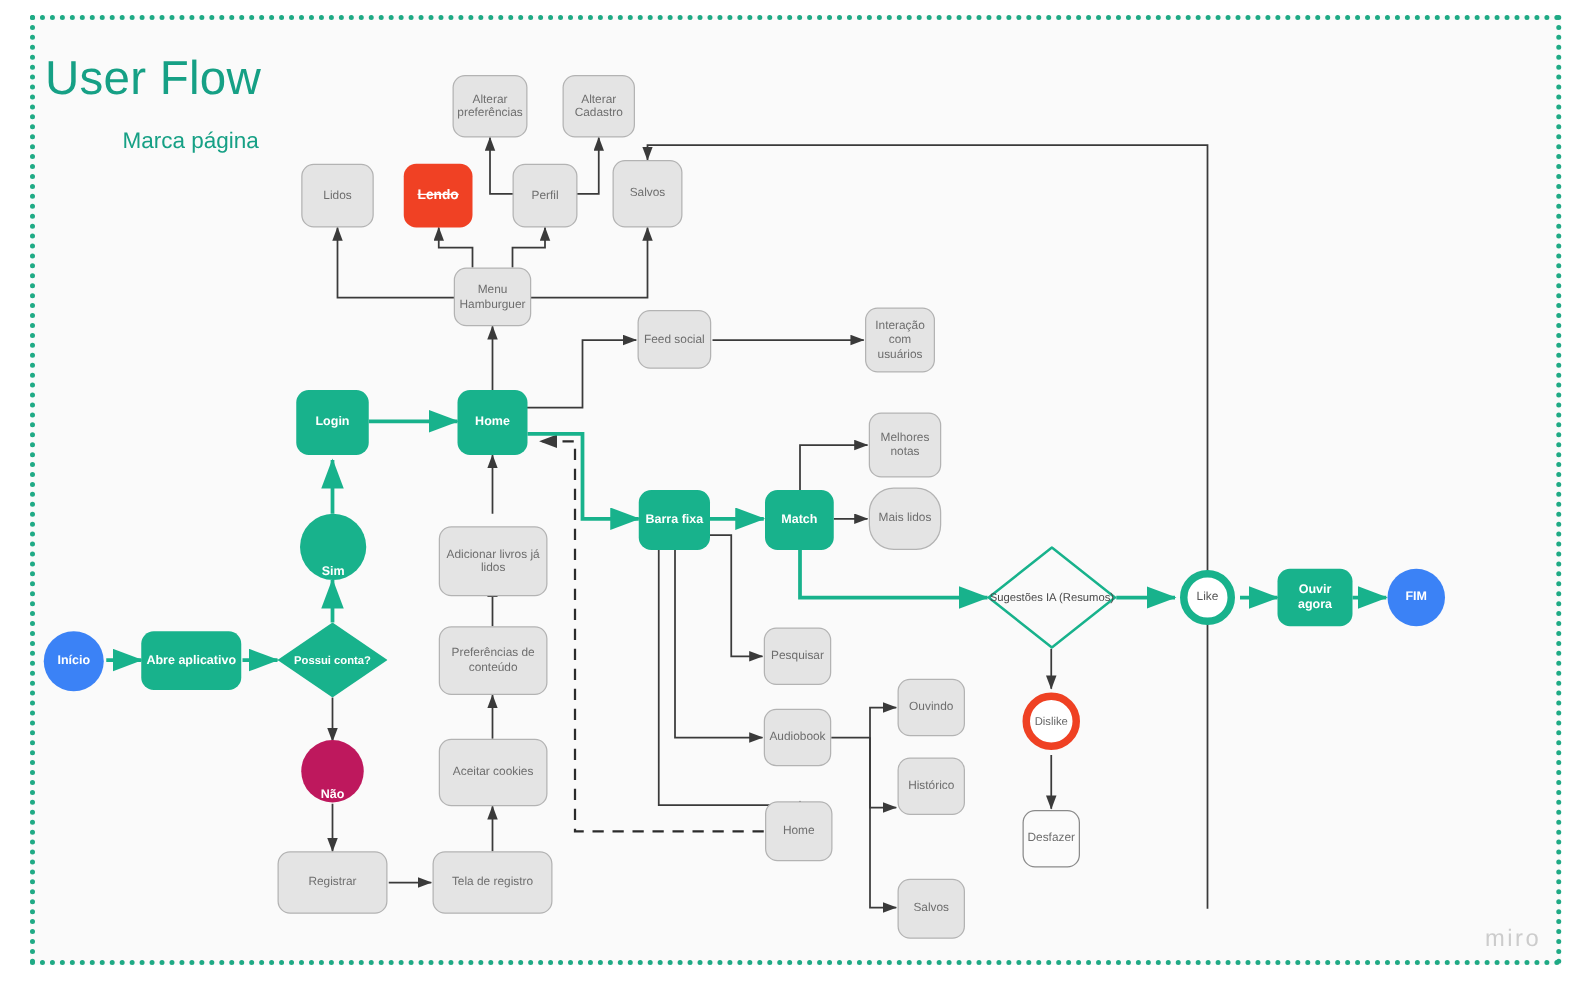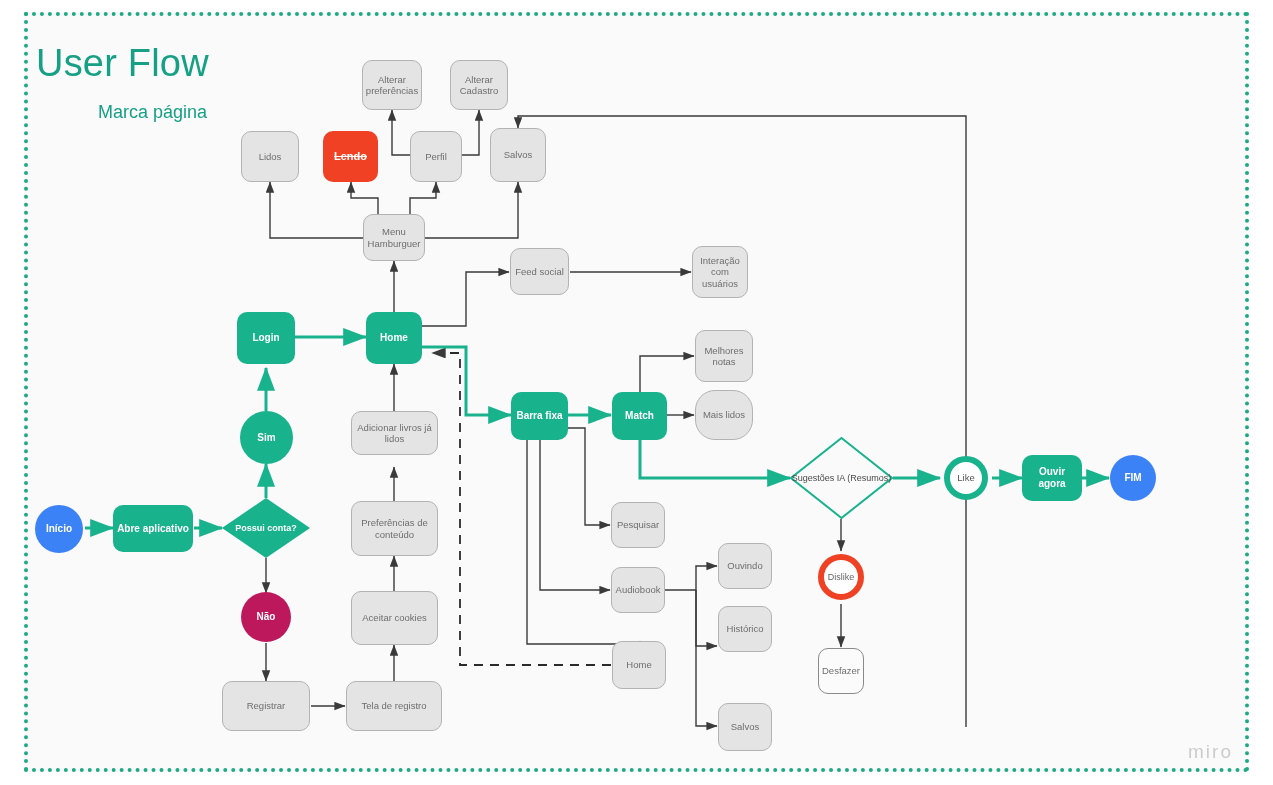--- a/index.html
+++ b/index.html
@@ -11,21 +11,21 @@
   #svg-edges{position:absolute;left:0;top:0;width:1273px;height:785px;pointer-events:none;}
   .node{position:absolute;box-sizing:border-box;display:flex;align-items:center;justify-content:center;
         text-align:center;line-height:1.18;}
   .node span{display:block;padding:0 4px;}
   .rect{border-radius:10px;}
   .grey{background:#e4e4e4;border:1px solid #b3b3b3;color:#6e6e6e;font-size:9.5px;}
   .white{background:#fbfbfb;border:1px solid #8a8a8a;color:#6e6e6e;font-size:9.5px;}
   .green{background:#18b28c;color:#ffffff;font-size:10px;font-weight:bold;}
   .red{background:#f04124;color:#ffffff;font-size:11px;font-weight:bold;}
   .black{background:#3b82f6;color:#ffffff;font-size:10px;font-weight:bold;border-radius:50%;}
-  .circ{border-radius:50%;}
+  .circ{border-radius:50%;align-items:flex-end;}
   .ring-green{background:#ffffff;border:6px solid #18b28c;color:#555;font-size:9.5px;border-radius:50%;}
   .ring-red{background:#ffffff;border:6px solid #ef4123;color:#666;font-size:9px;border-radius:50%;}
   .strike span{text-decoration:line-through;}
   .diamond{position:absolute;display:flex;align-items:center;justify-content:center;text-align:center;}
   .diamond .dshape{position:absolute;left:0;top:0;width:100%;height:100%;}
   .diamond .dlabel{position:relative;z-index:2;line-height:1.2;}
   #title{position:absolute;left:36px;top:42px;color:#16a085;font-size:38px;font-weight:normal;letter-spacing:.2px;}
   #subtitle{position:absolute;left:98px;top:102px;color:#16a085;font-size:18px;}
   #miro{position:absolute;right:40px;bottom:22px;color:#cccccc;font-size:19px;letter-spacing:2px;}
 </style>
@@ -181,21 +181,21 @@
     </div>
 
   <div class="node rect grey" style="left:695px;top:390px;width:58px;height:50px;border-radius:20px;">
     <span>Mais lidos</span>
     </div>
 
   <div class="node circ green" style="left:240px;top:411px;width:53px;height:53px;">
     <span>Sim</span>
     </div>
 
-  <div class="node rect grey" style="left:351px;top:411px;width:87px;height:44px;align-items:center;">
+  <div class="node rect grey" style="left:351px;top:421px;width:87px;height:56px;align-items:center;">
     <span>Adicionar livros já lidos</span>
     </div>
 
   <div class="node rect green" style="left:511px;top:392px;width:57px;height:48px;">
     <span>Barra fixa</span>
     </div>
 
   <div class="node rect green" style="left:612px;top:392px;width:55px;height:48px;">
     <span>Match</span>
     </div>

